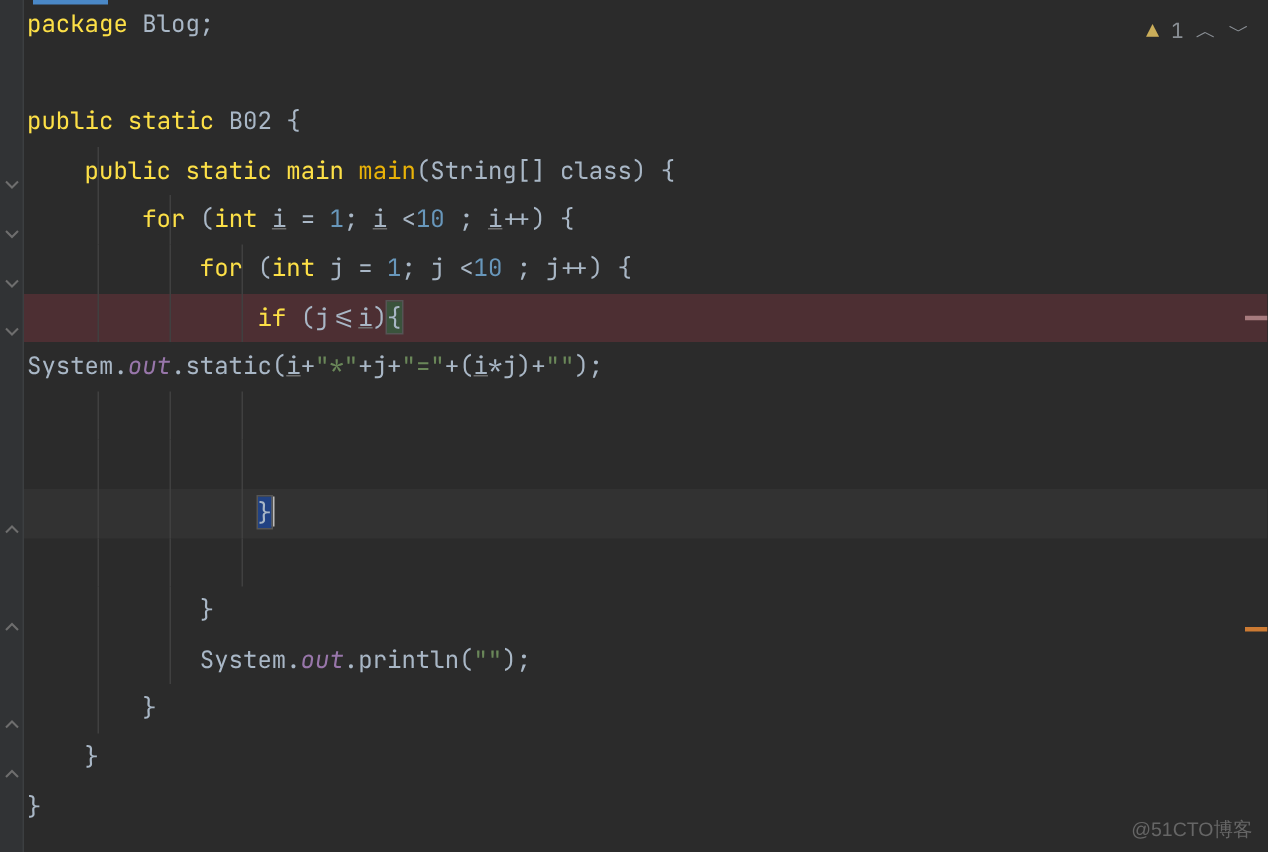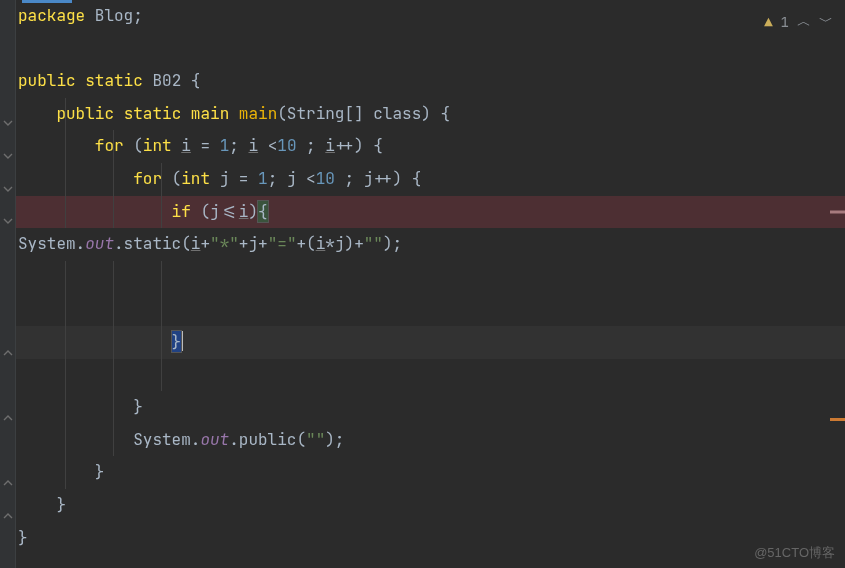--- a/index.html
+++ b/index.html
@@ -215,21 +215,21 @@
 
     <div class="line"><span class="indent-guide" style="left:49px"></span><span class="indent-guide" style="left:97px"></span><span class="indent-guide" style="left:145px"></span></div>
     <div class="line"><span class="indent-guide" style="left:49px"></span><span class="indent-guide" style="left:97px"></span><span class="indent-guide" style="left:145px"></span></div>
 
     <div class="line caret"><span class="indent-guide" style="left:49px"></span><span class="indent-guide" style="left:97px"></span><span class="indent-guide" style="left:145px"></span><span>                </span><span class="brace-cursor">}</span><span class="caret-bar"></span></div>
 
     <div class="line"><span class="indent-guide" style="left:49px"></span><span class="indent-guide" style="left:97px"></span><span class="indent-guide" style="left:145px"></span></div>
 
     <div class="line"><span class="indent-guide" style="left:49px"></span><span class="indent-guide" style="left:97px"></span><span>            }</span></div>
 
-    <div class="line"><span class="indent-guide" style="left:49px"></span><span class="indent-guide" style="left:97px"></span><span>            </span><span>System.</span><span class="field">out</span><span>.public(</span><span class="str">""</span><span class="punc">);</span></div>
+    <div class="line"><span class="indent-guide" style="left:49px"></span><span class="indent-guide" style="left:97px"></span><span>            </span><span>System.</span><span class="field">out</span><span>.println(</span><span class="str">""</span><span class="punc">);</span></div>
 
     <div class="line"><span class="indent-guide" style="left:49px"></span><span>        }</span></div>
 
     <div class="line"><span>    }</span></div>
 
     <div class="line"><span>}</span></div>
 
   </div>
 
   <div class="right-marker marker-orange" style="top:418px"></div>

